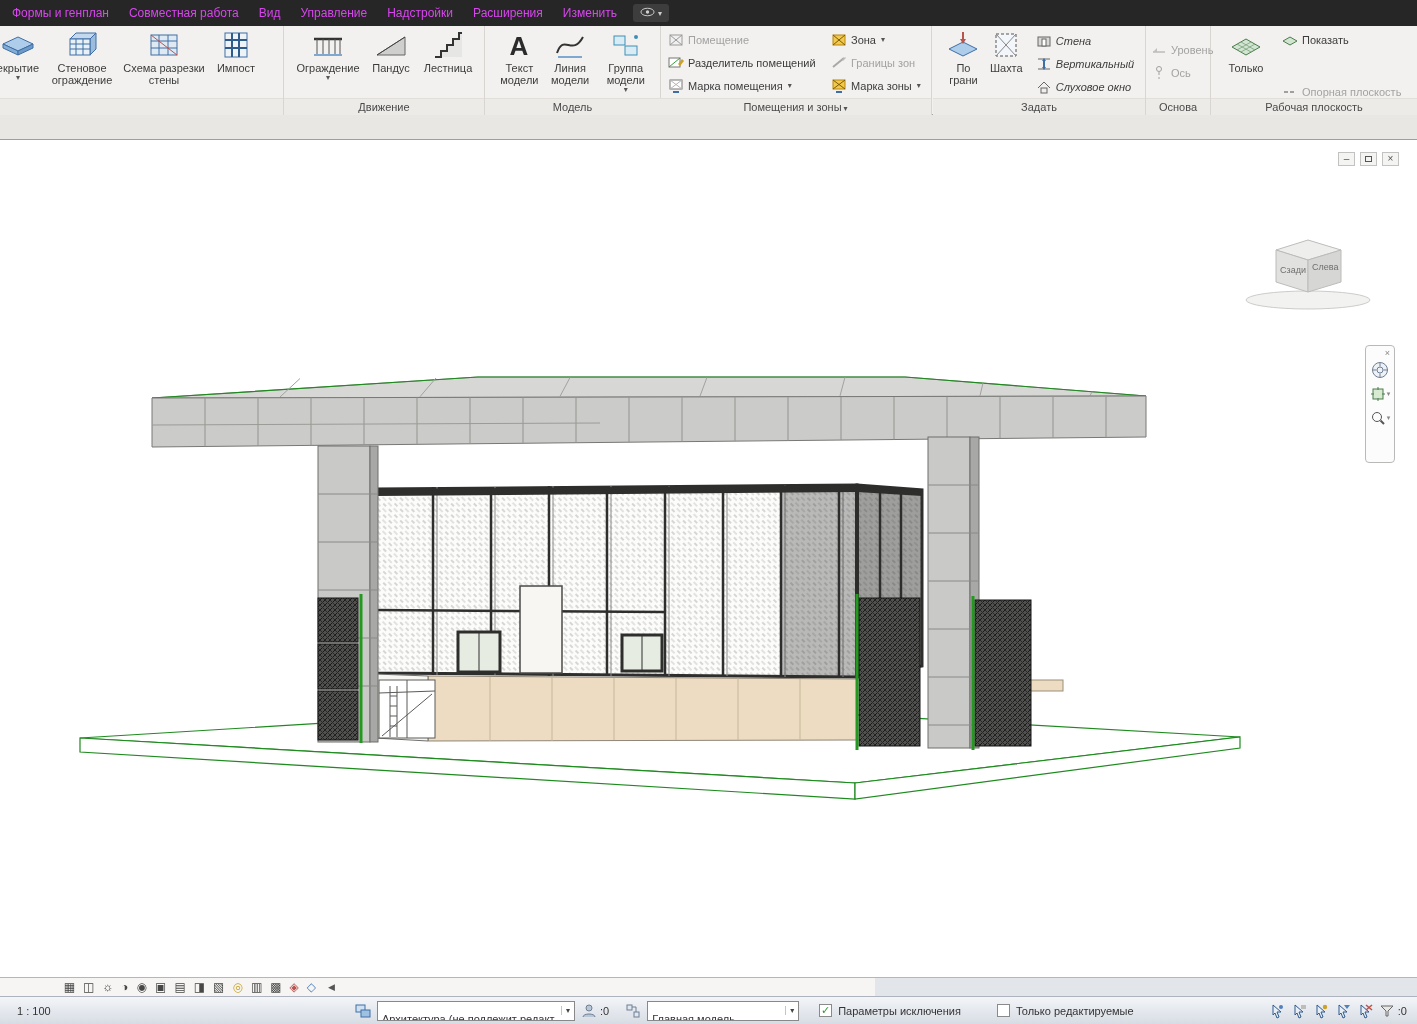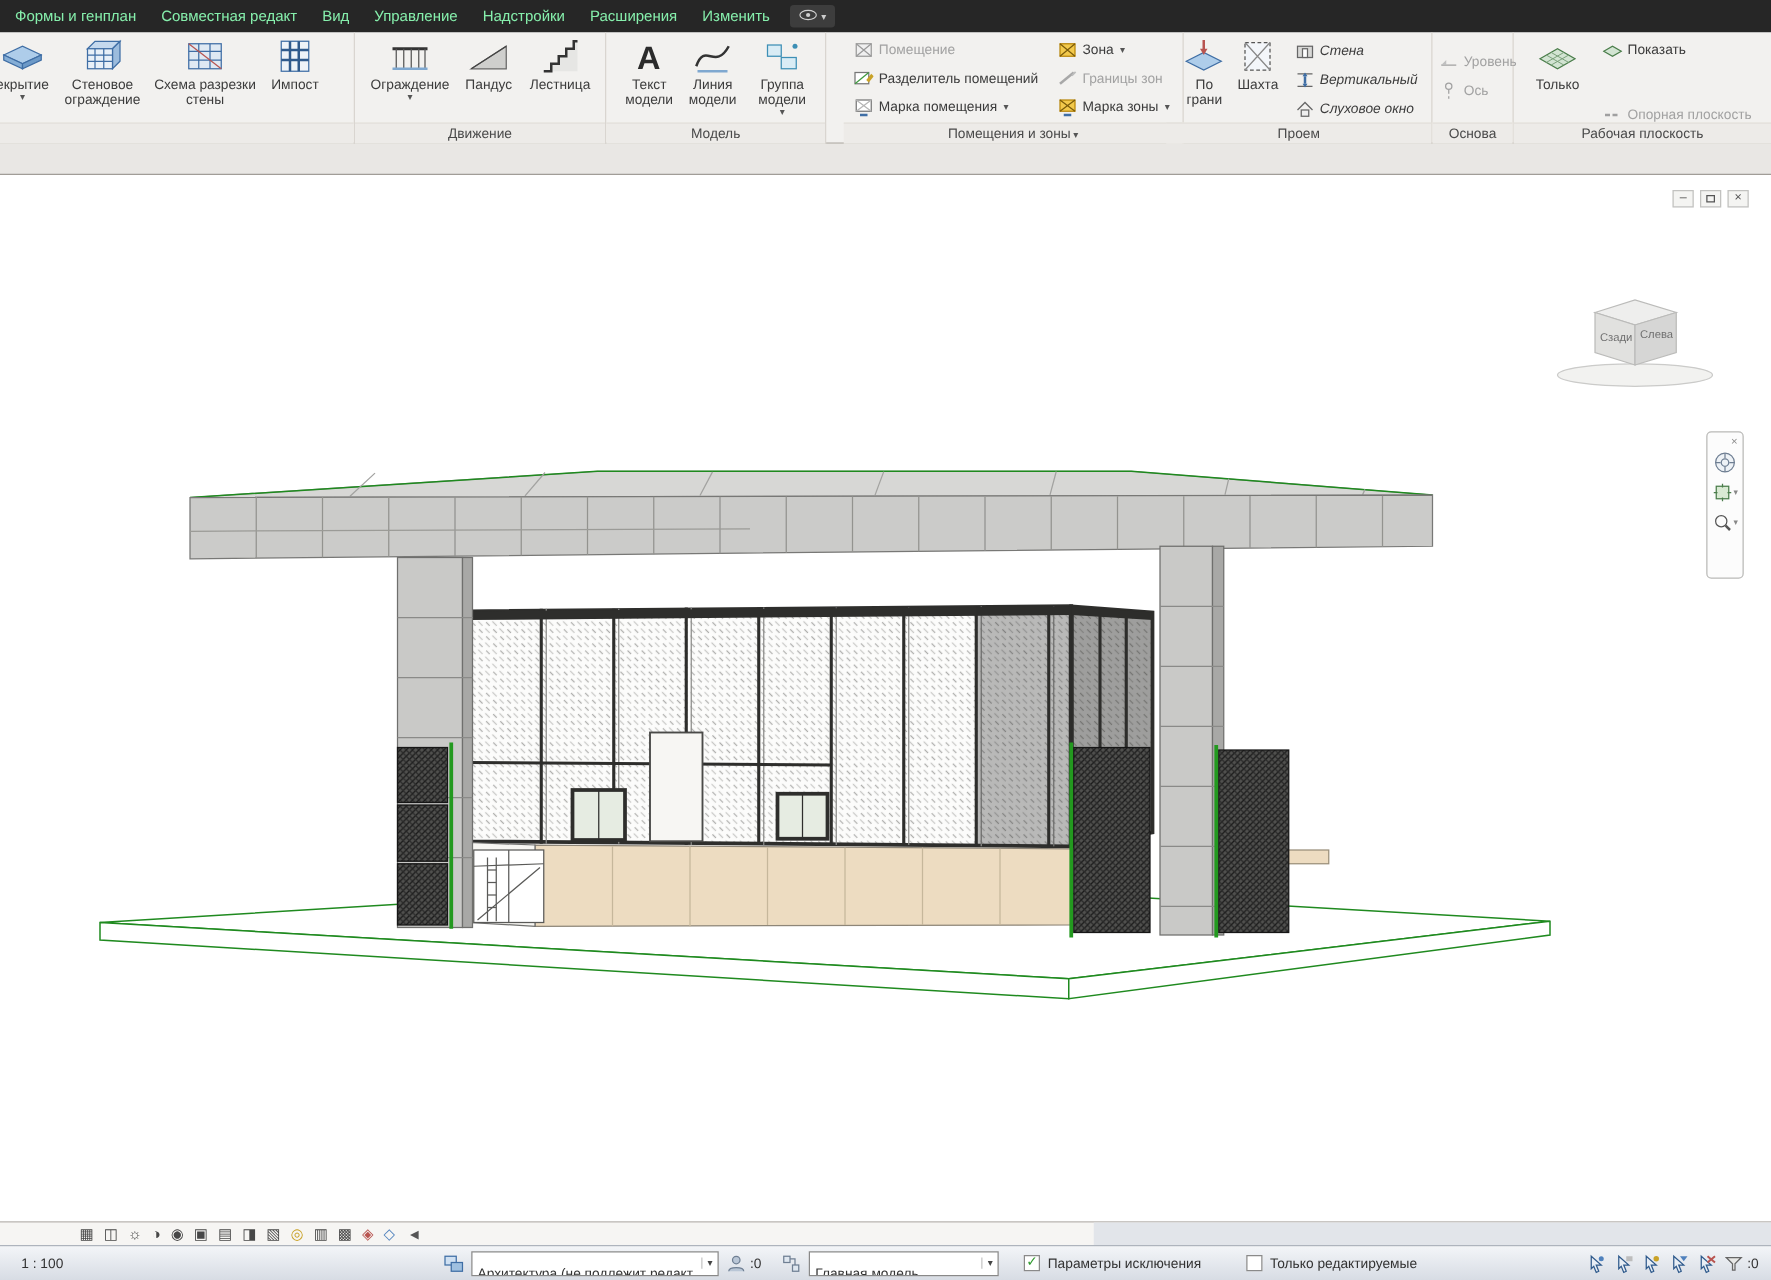--- a/index.html
+++ b/index.html
@@ -1,20 +1,20 @@
 <!DOCTYPE html>
 <html><head>
 <meta charset="utf-8">
 <style>
   *{margin:0;padding:0;box-sizing:border-box;font-family:"Liberation Sans","DejaVu Sans",sans-serif;}
   body{width:1417px;height:1024px;position:relative;background:#fff;overflow:hidden;font-size:11px;color:#333;}
 
   
   .menubar{position:absolute;top:0;left:0;right:0;height:26px;background:#262626;display:flex;align-items:center;padding-left:2px;}
-  .menu-item{color:#86efac;font-size:12px;padding:5px 10px;cursor:default;white-space:nowrap;}
+  .menu-item{color:#d946ef;font-size:12px;padding:5px 10px;cursor:default;white-space:nowrap;}
   .menu-pill{background:#3d3d3d;border-radius:3px;color:#ddd;padding:2px 7px;margin-left:6px;display:flex;align-items:center;gap:3px;height:18px;}
   .pill-caret{font-size:8px;color:#ccc;}
 
   
   .ribbon{position:absolute;top:26px;left:0;right:0;height:89px;background:#f2f1ef;border-bottom:1px solid #aaa69f;}
   .panel{position:absolute;top:0;height:89px;border-right:1px solid #d9d5d0;}
   .panel-label{position:absolute;bottom:0;left:0;right:0;height:17px;text-align:center;font-size:11px;color:#4a4a4a;line-height:16px;background:#edebe8;border-top:1px solid #e2dfda;white-space:nowrap;overflow:hidden;}
   .panel-label .lbl-caret{font-size:8px;color:#555;margin-left:2px;}
   .pcontent{height:72px;display:flex;align-items:flex-start;padding:1px 3px;}
   .bigbtn{display:flex;flex-direction:column;align-items:center;text-align:center;font-size:11px;line-height:12px;color:#3c3c3c;padding-top:2px;border-radius:2px;cursor:default;}
@@ -64,21 +64,21 @@
   .sb-label{white-space:nowrap;cursor:default;}
   .sb-right{position:absolute;right:10px;display:flex;align-items:center;gap:6px;}
 
   svg text{font-family:"Liberation Sans","DejaVu Sans",sans-serif;}
 </style>
 </head>
 <body>
 
 <div class="menubar">
   <span class="menu-item">Формы и генплан</span>
-  <span class="menu-item">Совместная редакт</span>
+  <span class="menu-item">Совместная работа</span>
   <span class="menu-item">Вид</span>
   <span class="menu-item">Управление</span>
   <span class="menu-item">Надстройки</span>
   <span class="menu-item">Расширения</span>
   <span class="menu-item">Изменить</span>
   <span class="menu-pill">
     <span><svg width="15" height="10" viewBox="0 0 16 10">
           <ellipse cx="8" cy="5" rx="7" ry="4" fill="none" stroke="#cfcfcf"></ellipse>
           <circle cx="8" cy="5" r="1.8" fill="#cfcfcf"></circle>
         </svg></span>
@@ -177,21 +177,21 @@
               <rect x="15" y="17" width="12" height="9" fill="#d9ecf5" stroke="#3d8fb5"></rect>
               <circle cx="26" cy="8" r="2" fill="#3d8fb5"></circle>
             </svg></span>
         <span>Группа модели</span>
         <span class="bb-caret">▾</span>
       </div>
     </div>
     <div class="panel-label"><span>Модель</span></div>
   </div>
 
-  <div class="panel" style="left:675px;width:272px;">
+  <div class="panel" style="left:660px;width:272px;">
     <div class="smallcol" style="position:absolute;left:5px;top:2px;width:158px;">
       <div class="smallbtn disabled">
         <span class="icon16"><svg viewBox="0 0 16 16">
               <rect x="2" y="3" width="12" height="10" fill="#f0f0f0" stroke="#9a9a9a"></rect>
               <path d="M2,3 L14,13 M14,3 L2,13" stroke="#9a9a9a"></path>
             </svg></span>
         <span>Помещение</span>
       </div>
       <div class="smallbtn">
         <span class="icon16"><svg viewBox="0 0 16 16">
@@ -276,21 +276,21 @@
         </div>
         <div class="smallbtn">
           <span class="icon16"><svg viewBox="0 0 16 16">
                 <path d="M2,9 L8,3 L14,9" fill="none" stroke="#666"></path>
                 <rect x="5" y="9" width="6" height="5" fill="#eee" stroke="#666"></rect>
               </svg></span>
           <span>Слуховое окно</span>
         </div>
       </div>
     </div>
-    <div class="panel-label"><span>Проем</span></div>
+    <div class="panel-label"><span>Задать</span></div>
   </div>
 
   <div class="panel" style="left:1146px;width:65px;">
     <div class="smallcol" style="padding-top:12px;padding-left:2px;">
       <div class="smallbtn disabled">
         <span class="icon16"><svg viewBox="0 0 16 16">
               <path d="M2,10 h12" stroke="#a0a0a0"></path>
               <polygon points="2,10 6,6 6,10" fill="#c0c0c0"></polygon>
             </svg></span>
         <span>Уровень</span>

